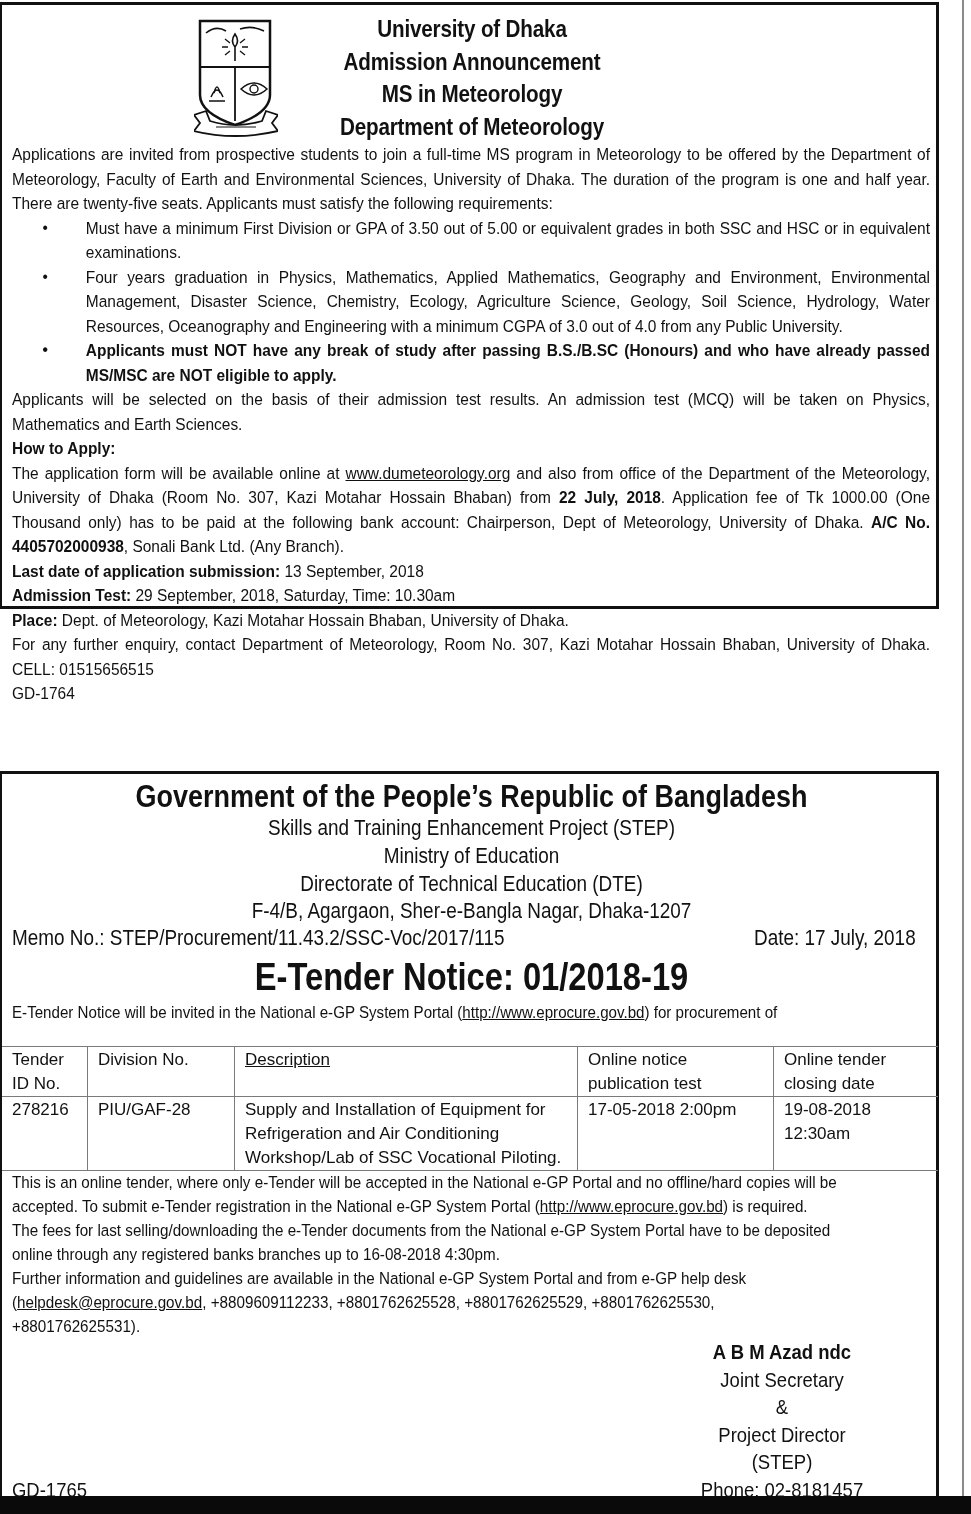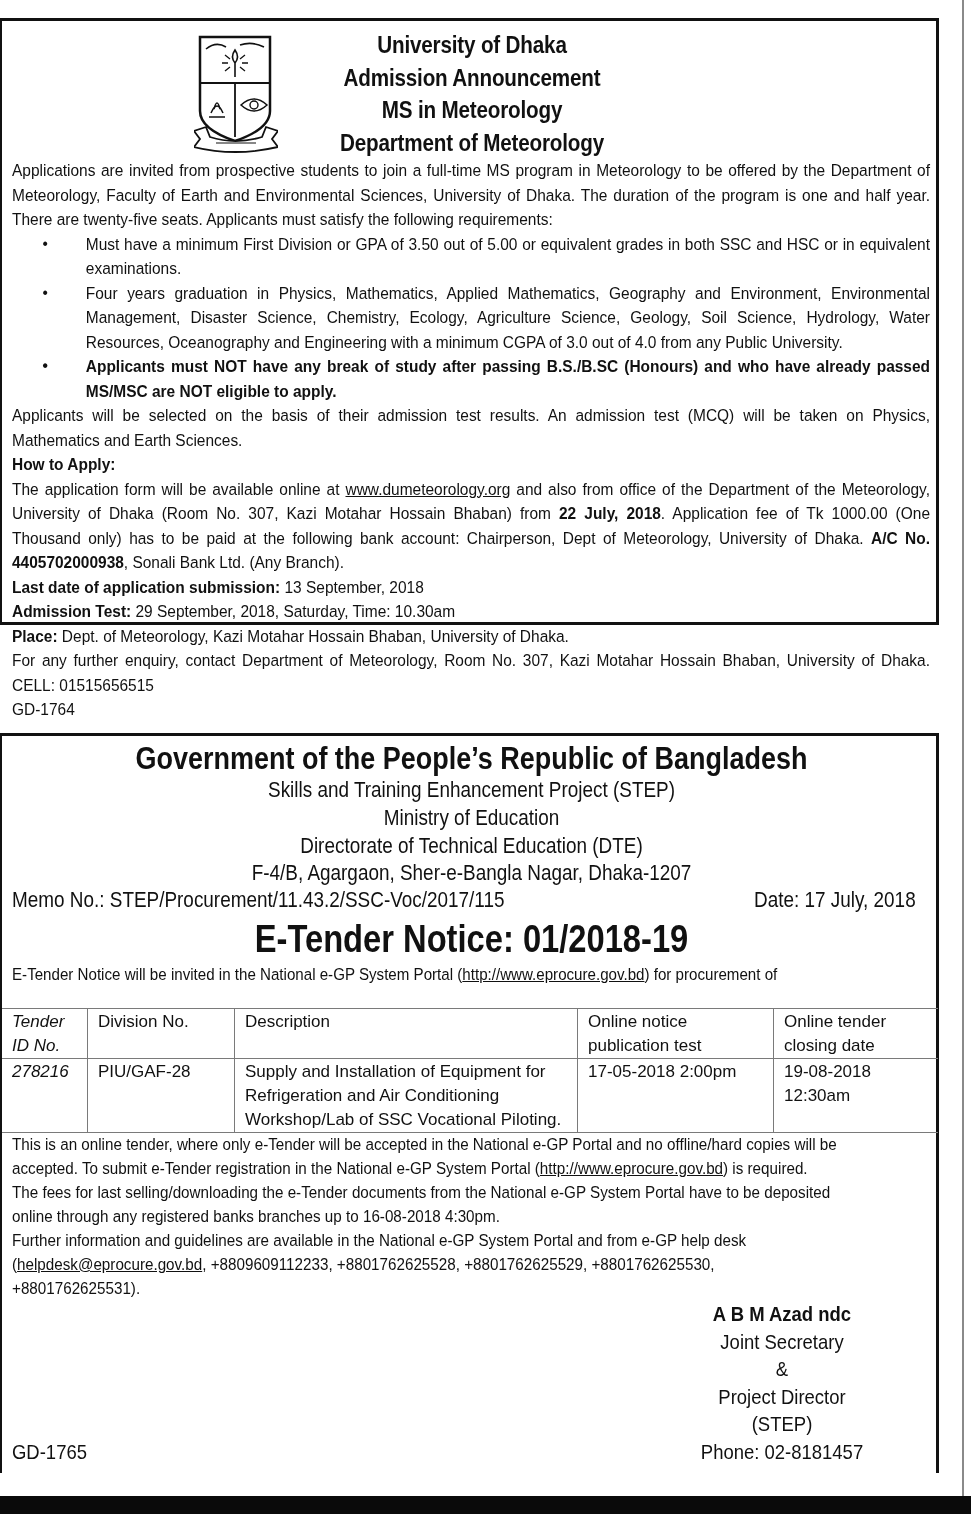--- a/index.html
+++ b/index.html
@@ -1,21 +1,21 @@
 <!DOCTYPE html>
 <html><head>
 <meta charset="utf-8">
 <style>
   html, body { margin:0; padding:0; background:#ffffff; }
   body { width:971px; height:1514px; position:relative; overflow:hidden;
          font-family:"Liberation Sans", sans-serif; color:#111; }
   .rail { position:absolute; left:962px; top:0; width:2px; height:1500px; background:#8a8a8a; }
   .box { position:absolute; left:0; width:939px; border:3px solid #111; border-left:2px solid #111; box-sizing:border-box; background:#fff; }
-  #ad1 { top:18px; height:607px; }
-  #ad2 { top:733px; height:740px; border-bottom:none; }
+  #ad1 { top:2px; height:607px; }
+  #ad2 { top:771px; height:740px; border-bottom:none; }
   .bottom-bar { position:absolute; left:0; top:1496px; width:971px; height:18px; background:#0a0a0a; }
 
   
   .logo { position:absolute; left:192px; top:12px; width:84px; height:120px; }
   .head1 { position:absolute; left:250px; width:440px; text-align:center; font-weight:bold;
            font-size:24px; line-height:32.5px; top:8px; transform:scaleX(0.86); transform-origin:center top; letter-spacing:-0.2px; }
   .body1 { position:absolute; left:10px; top:137px; width:918px; font-size:17.2px; line-height:24.5px;
            transform:scaleX(0.9); transform-origin:left top; }
   .body1 .inner { width:1020px; text-align:justify; }
   .body1 p { margin:0; }
@@ -31,23 +31,23 @@
   .sub { position:absolute; left:0; width:939px; text-align:center; font-size:21.5px; line-height:28px;
          transform:scaleX(0.88); transform-origin:center top; }
   .memo { position:absolute; left:10px; top:150px; font-size:21.5px; line-height:28px; transform:scaleX(0.88); transform-origin:left top; white-space:nowrap; }
   .date { position:absolute; right:20px; top:150px; font-size:21.5px; line-height:28px; transform:scaleX(0.88); transform-origin:right top; white-space:nowrap; }
   .etender { position:absolute; left:0; width:939px; top:180px; text-align:center; font-weight:bold; font-size:38px; line-height:46px;
              transform:scaleX(0.86); transform-origin:center top; }
   .intro { position:absolute; left:10px; top:226px; font-size:17.2px; line-height:24px; transform:scaleX(0.88); transform-origin:left top; white-space:nowrap; }
 
   table.tender { position:absolute; left:0; top:272px; width:936px; border-collapse:collapse; font-size:17px; line-height:24px; }
   table.tender td { border:1px solid #7a7a7a; vertical-align:top; padding:1px 10px 0 10px; }
-  table.tender tr td:first-child { border-left:none;font-style:italic; }
+  table.tender tr td:first-child { border-left:none; }
   table.tender tr td:last-child { border-right:none; }
-  .c1 { width:65px; } .c2 { width:126px; } .c3 { width:322px; } .c4 { width:175px; }
+  .c1 { width:65px; } .c2 { width:126px; } .c3 { width:322px;text-decoration:underline; } .c4 { width:175px; }
 
   .body2 { position:absolute; left:10px; top:396px; font-size:17.2px; line-height:24px; transform:scaleX(0.885); transform-origin:left top; }
   .body2 p { margin:0; white-space:nowrap; }
   .sign { position:absolute; left:672px; width:216px; top:564px; text-align:center; font-size:21px; line-height:27.6px;
           transform:scaleX(0.88); transform-origin:center top; }
   .sign .name { font-weight:bold; }
   .gd2 { position:absolute; left:10px; top:702px; font-size:21px; line-height:28px; transform:scaleX(0.88); transform-origin:left top; }
 </style>
 </head>
 <body>

